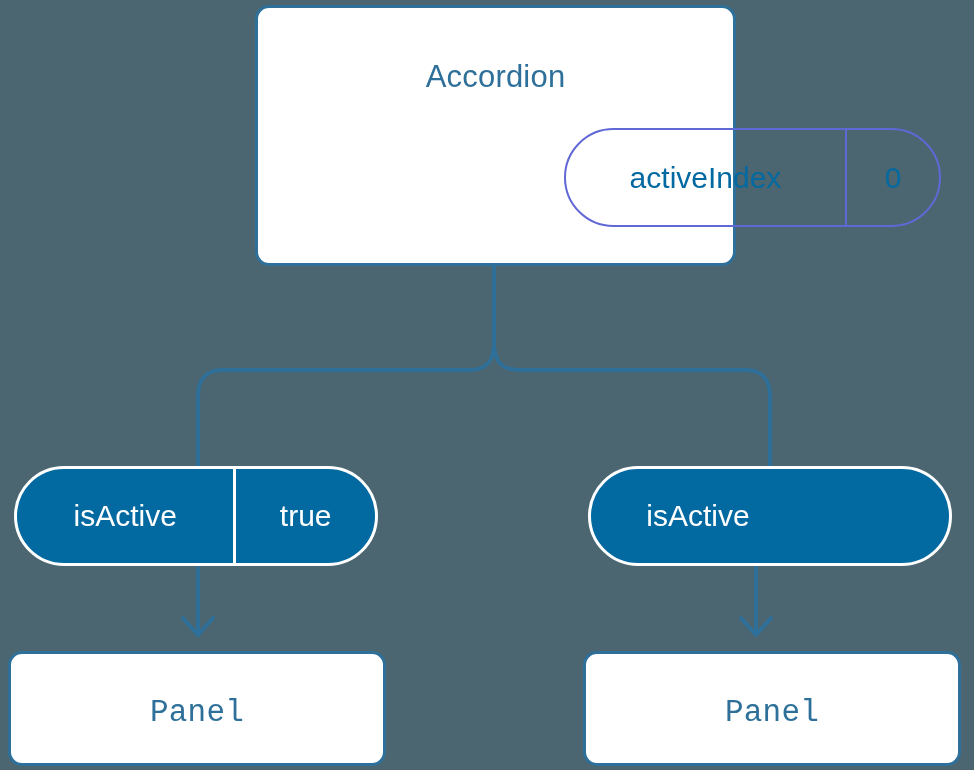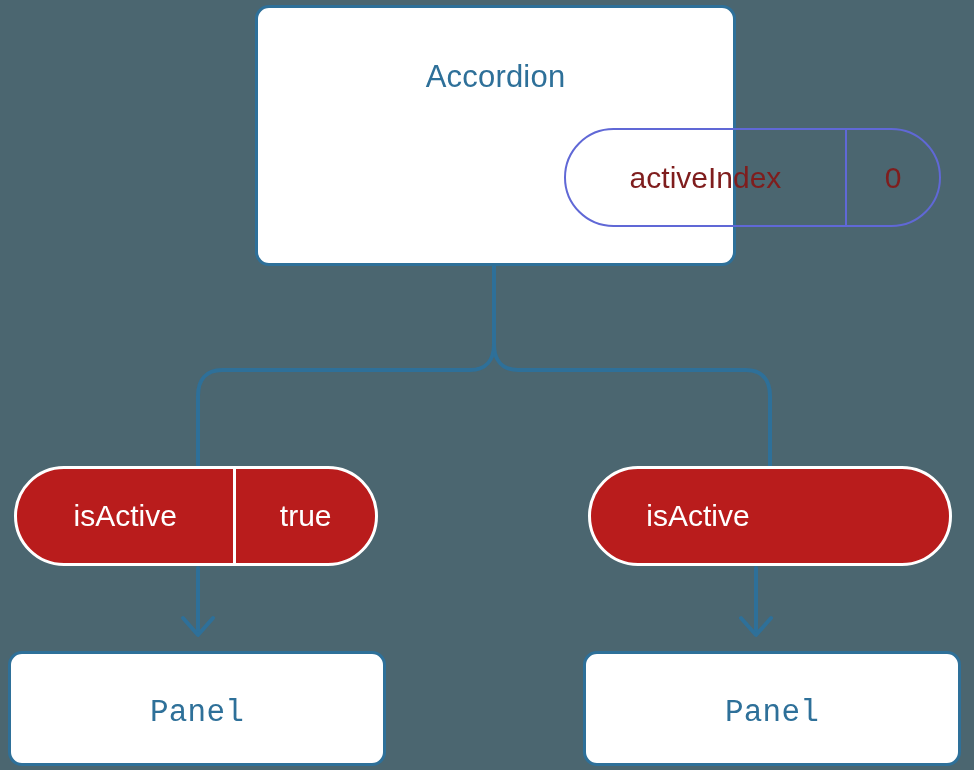--- a/index.html
+++ b/index.html
@@ -99,30 +99,30 @@
     white-space: nowrap;
   }
 
   
   .pill.outline {
     border: 2px solid #6068d6;
     background: transparent;
   }
   .pill.outline .pill-key,
   .pill.outline .pill-value {
-    color: #7f1d1d;
+    color: #0369a1;
   }
   .pill.outline .pill-value {
     border-left: 2px solid #6068d6;
   }
 
   
   .pill.filled {
     border: 3px solid #ffffff;
-    background: #b91c1c;
+    background: #0369a1;
   }
   .pill.filled .pill-key,
   .pill.filled .pill-value {
     color: #ffffff;
   }
   .pill.filled .pill-value {
     border-left: 3px solid #ffffff;
   }
 
   #pill-active-index {

